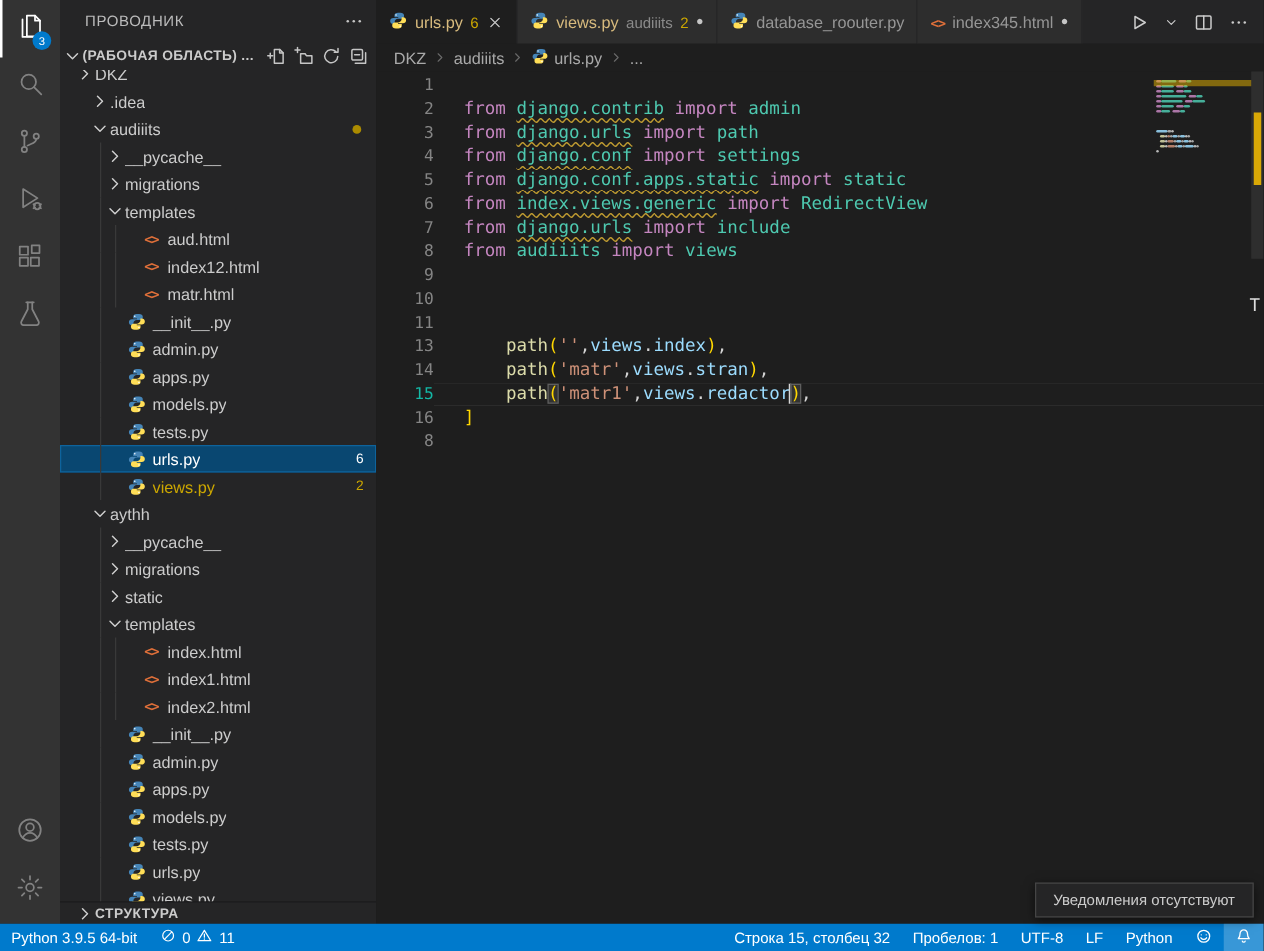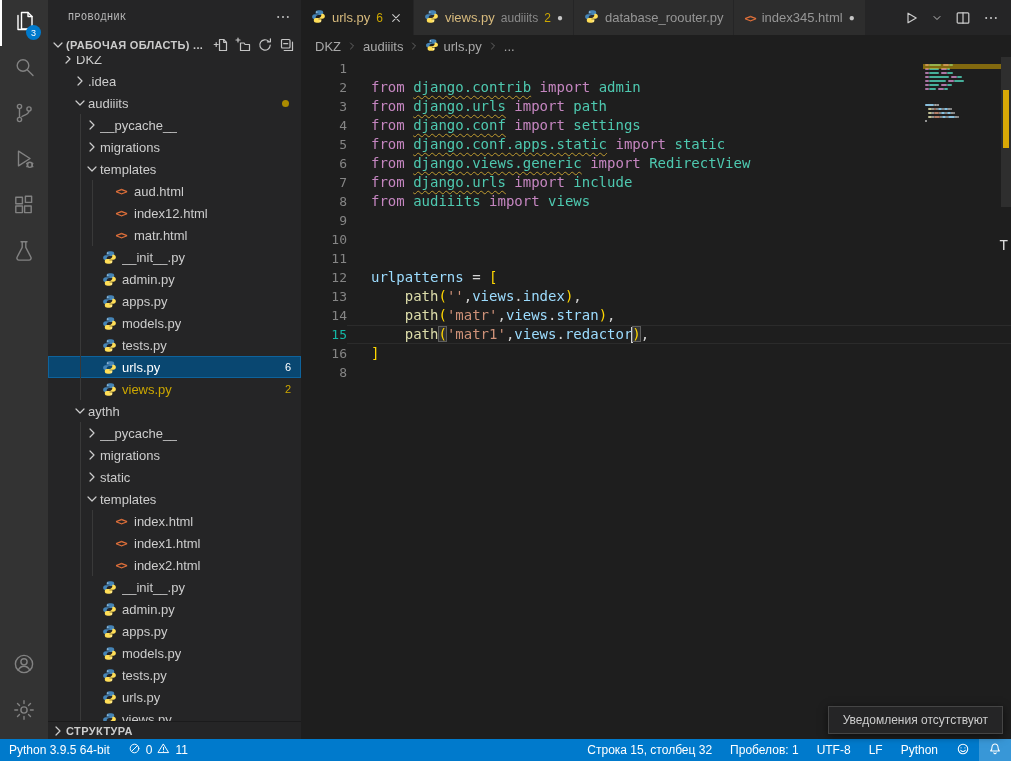--- a/index.html
+++ b/index.html
@@ -16,21 +16,21 @@
   .activity-item { width:48px; height:46px; display:flex; align-items:center; justify-content:center;
     color:#828282; position:relative; cursor:pointer; }
   .activity-item.active { color:#ffffff; border-left:2px solid #ffffff; padding-right:2px; }
   .activity-badge { position:absolute; bottom:6px; right:7px; min-width:15px; height:15px; border-radius:50%;
     background:#007acc; color:#fff; font-size:9px; display:flex; align-items:center; justify-content:center; }
   .activity-bottom { margin-top:auto; margin-bottom:4px; }
 
   
   .sidebar { width:253px; background:#252526; color:#cccccc; display:flex; flex-direction:column; flex-shrink:0; }
   .sidebar-title-row { height:34px; display:flex; align-items:center; padding:0 10px 0 20px;
-    font-size:10px; letter-spacing:.5px; color:#bbbbbb;font-family:Liberation Mono, monospace; }
+    font-size:12px; letter-spacing:.5px; color:#bbbbbb; }
   .sidebar-more { margin-left:auto; color:#c5c5c5; display:flex; cursor:pointer; }
   .workspace-row { height:22px; display:flex; align-items:center; font-weight:bold; font-size:11px;
     color:#cccccc; padding:0 6px 0 2px; }
   .workspace-row .twisty { width:16px; display:flex; justify-content:center; color:#cccccc; }
   .workspace-label { flex:1; white-space:nowrap; overflow:hidden; text-overflow:ellipsis; letter-spacing:.3px; }
   .ws-actions { display:flex; gap:6px; color:#c5c5c5; }
   .ws-actions .ws-btn { display:flex; cursor:pointer; }
 
   .tree { flex:1; overflow:hidden; position:relative; }
   .tree-row { height:22px; display:flex; align-items:center; font-size:13px; color:#cccccc;
@@ -39,21 +39,21 @@
   .guide { position:absolute; top:0; bottom:0; border-left:1px solid #393939; }
   .twisty { width:16px; flex-shrink:0; display:flex; justify-content:center; color:#cccccc; }
   .file-icon { width:18px; flex-shrink:0; display:flex; justify-content:center; align-items:center; margin-right:4px; }
   .html-glyph { color:#e0703a; font-weight:bold; font-size:11px; font-family:"DejaVu Sans Mono", monospace; letter-spacing:-1px; }
   .tree-label { overflow:hidden; text-overflow:ellipsis; }
   .tree-label.warn { color:#cca700; }
   .tree-badge { margin-left:auto; margin-right:10px; font-size:11px; }
   .tree-badge.warn { color:#cca700; }
   .tree-dot { margin-left:auto; margin-right:12px; width:7px; height:7px; border-radius:50%; background:#ab8b00; }
   .structure-row { height:18px; display:flex; align-items:center; font-size:11px; font-weight:bold;
-    color:#cccccc; border-top:1px solid #1b1b1c; padding-left:2px; letter-spacing:.4px; cursor:pointer; }
+    color:#cccccc; border-top:1px solid #1b1b1c; padding-left:12px; letter-spacing:.4px; cursor:pointer; }
 
   
   .main { flex:1; display:flex; flex-direction:column; min-width:0; }
   .tabbar { height:35px; background:#252526; display:flex; align-items:stretch; }
   .tab { display:flex; align-items:center; gap:6px; padding:0 10px; background:#2d2d2d; color:#969696;
     font-size:13px; border-right:1px solid #252526; cursor:pointer; white-space:nowrap; }
   .tab.active { background:#1e1e1e; color:#ffffff; }
   .tab-label.warn { color:#d7ba7d; }
   .tab-desc { font-size:12px; color:#8a8a8a; }
   .tab-badge { font-size:12px; color:#cca700; }
@@ -687,45 +687,41 @@
           <div class="code-line">
             <span class="ln">4</span>
             <span class="lc"><span class="tok-kw">from </span><span class="tok-mod sq">django.conf</span><span class="tok-pl"> </span><span class="tok-kw">import </span><span class="tok-mod">settings</span></span>
           </div>
           <div class="code-line">
             <span class="ln">5</span>
             <span class="lc"><span class="tok-kw">from </span><span class="tok-mod sq">django.conf.apps.static</span><span class="tok-pl"> </span><span class="tok-kw">import </span><span class="tok-mod">static</span></span>
           </div>
           <div class="code-line">
             <span class="ln">6</span>
-            <span class="lc"><span class="tok-kw">from </span><span class="tok-mod sq">django.views.generic</span><span class="tok-pl"> </span><span class="tok-kw">import </span><span class="tok-mod">RedirectView</span></span>
+            <span class="lc"><span class="tok-kw">from </span><span class="tok-mod sq">index.views.generic</span><span class="tok-pl"> </span><span class="tok-kw">import </span><span class="tok-mod">RedirectView</span></span>
           </div>
           <div class="code-line">
             <span class="ln">7</span>
             <span class="lc"><span class="tok-kw">from </span><span class="tok-mod sq">django.urls</span><span class="tok-pl"> </span><span class="tok-kw">import </span><span class="tok-mod">include</span></span>
           </div>
           <div class="code-line">
             <span class="ln">8</span>
             <span class="lc"><span class="tok-kw">from </span><span class="tok-mod">audiiits</span><span class="tok-pl"> </span><span class="tok-kw">import </span><span class="tok-mod">views</span></span>
           </div>
           <div class="code-line">
             <span class="ln">9</span>
             <span class="lc"></span>
           </div>
           <div class="code-line">
             <span class="ln">10</span>
             <span class="lc"></span>
           </div>
           <div class="code-line">
             <span class="ln">11</span>
             <span class="lc"></span>
-          </div>
-          <div class="code-line">
-            <span class="ln">12</span>
-            <span class="lc"><span class="tok-var">urlpatterns</span><span class="tok-pl"> = </span><span class="tok-br">[</span></span>
           </div>
           <div class="code-line">
             <span class="ln">13</span>
             <span class="lc"><span class="tok-pl">    </span><span class="tok-fn">path</span><span class="tok-br">(</span><span class="tok-str">''</span><span class="tok-pl">,</span><span class="tok-var">views</span><span class="tok-pl">.</span><span class="tok-var">index</span><span class="tok-br">)</span><span class="tok-pl">,</span></span>
           </div>
           <div class="code-line">
             <span class="ln">14</span>
             <span class="lc"><span class="tok-pl">    </span><span class="tok-fn">path</span><span class="tok-br">(</span><span class="tok-str">'matr'</span><span class="tok-pl">,</span><span class="tok-var">views</span><span class="tok-pl">.</span><span class="tok-var">stran</span><span class="tok-br">)</span><span class="tok-pl">,</span></span>
           </div>
           <div class="code-line active">

